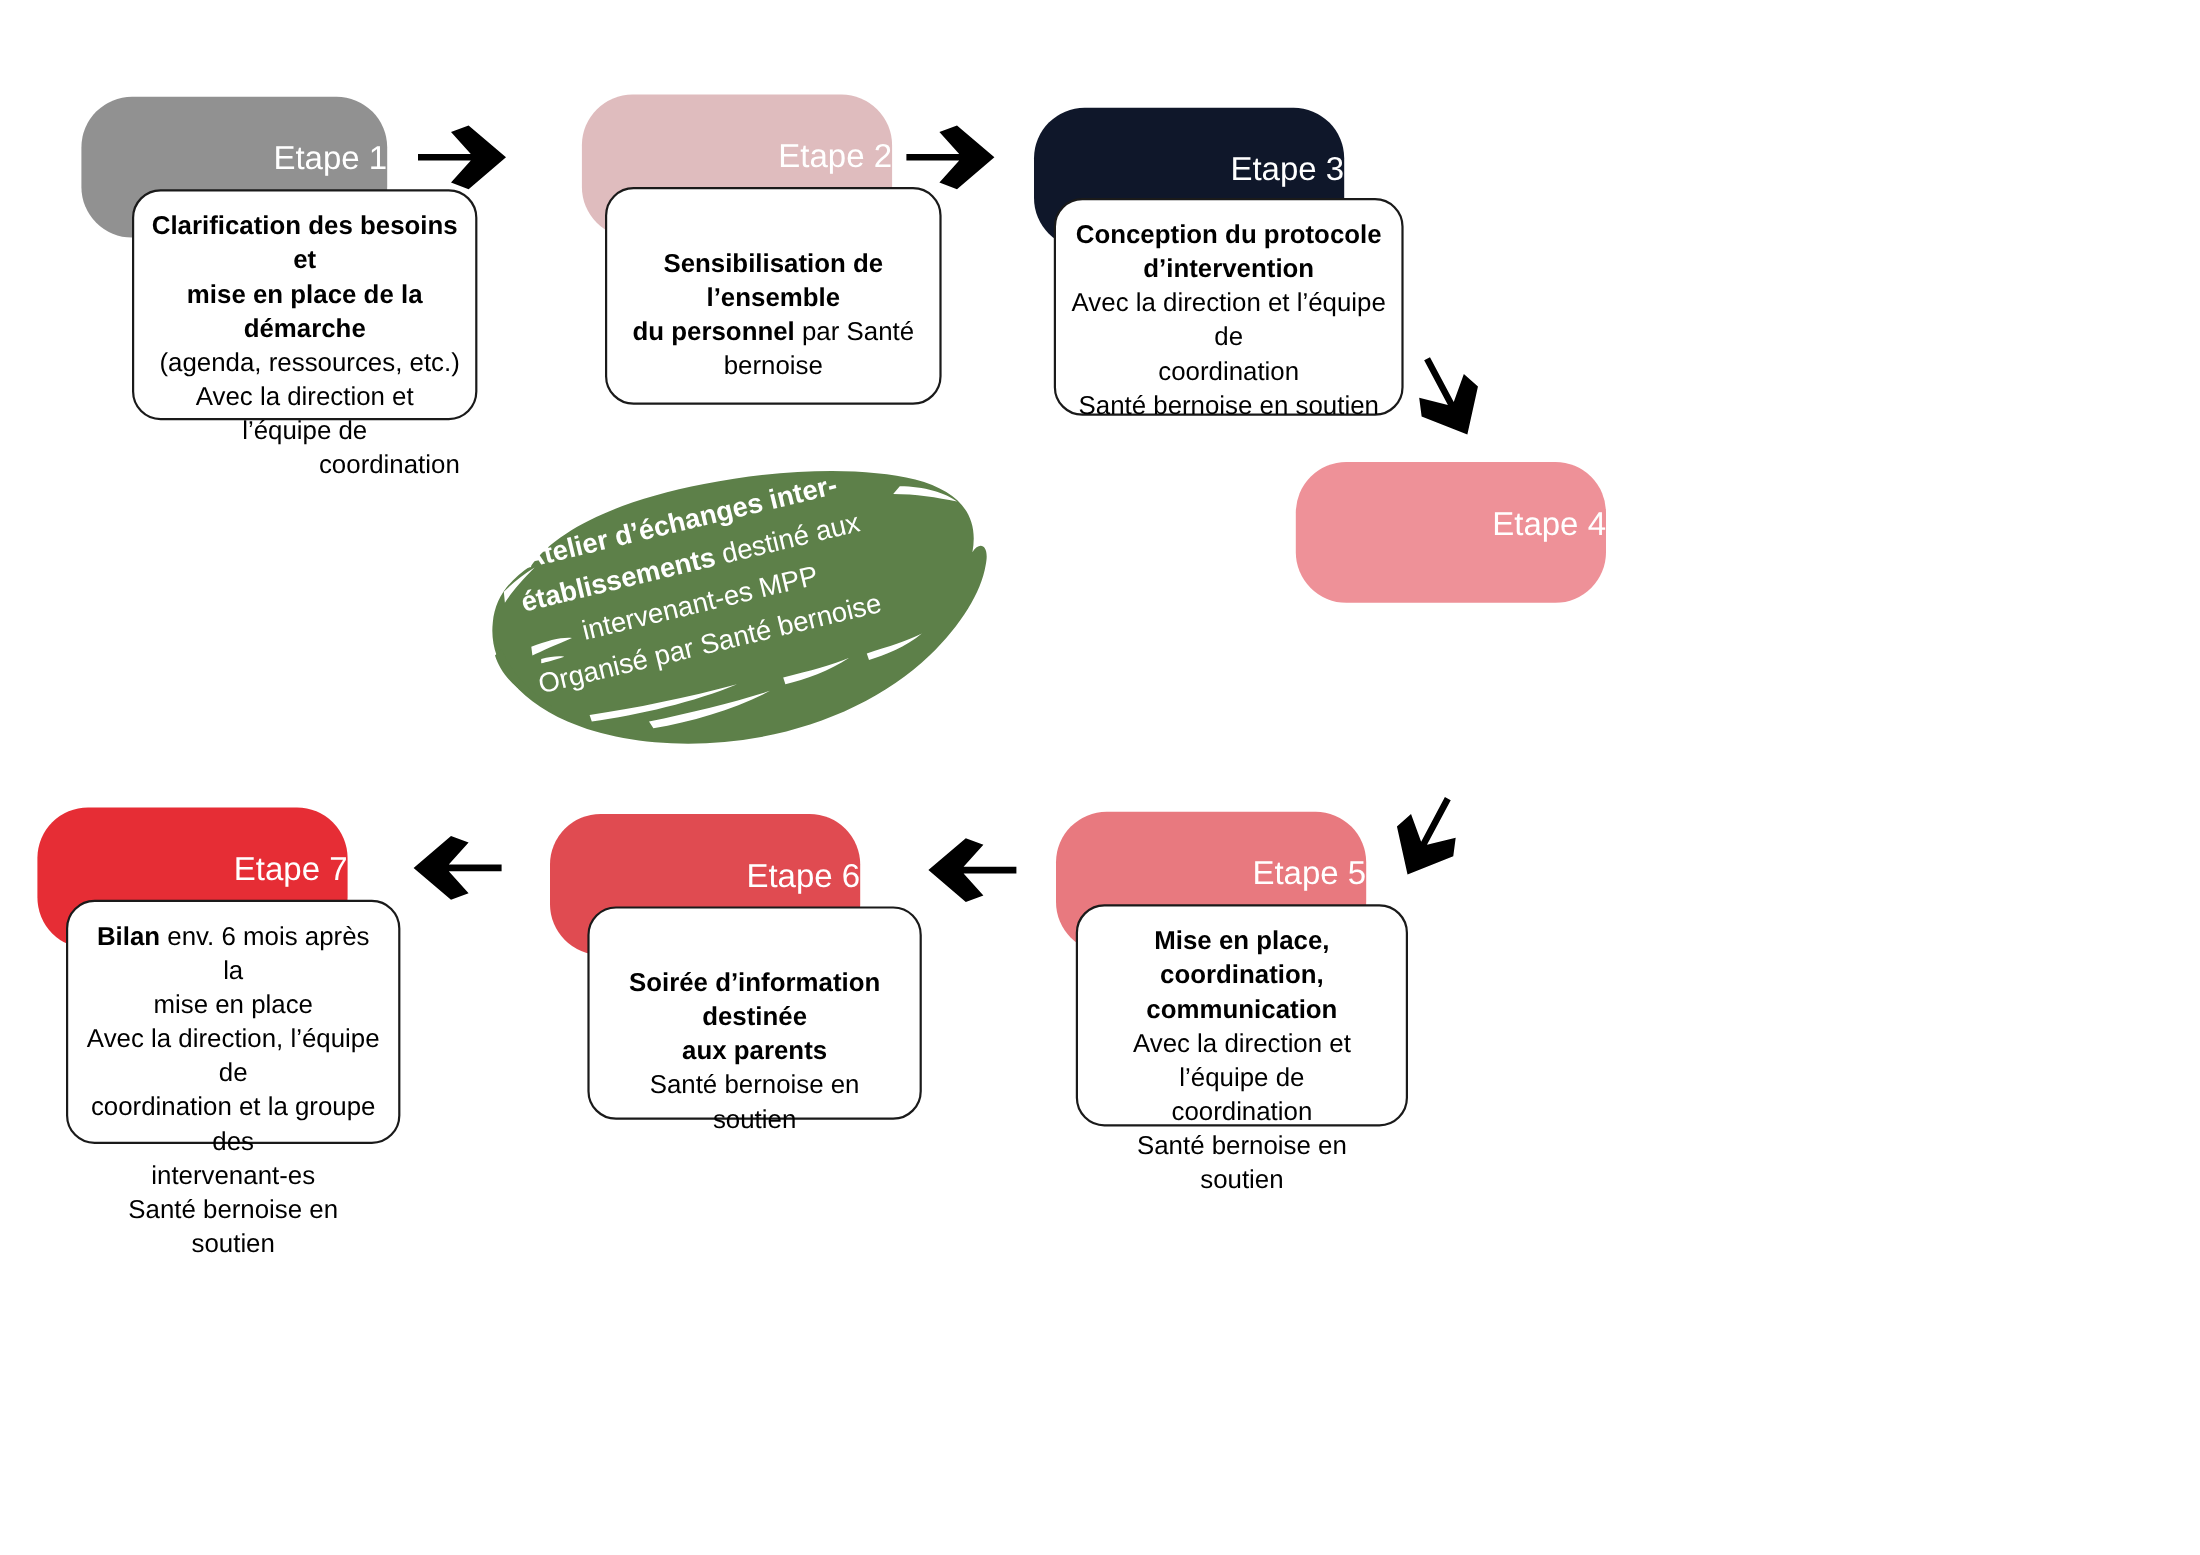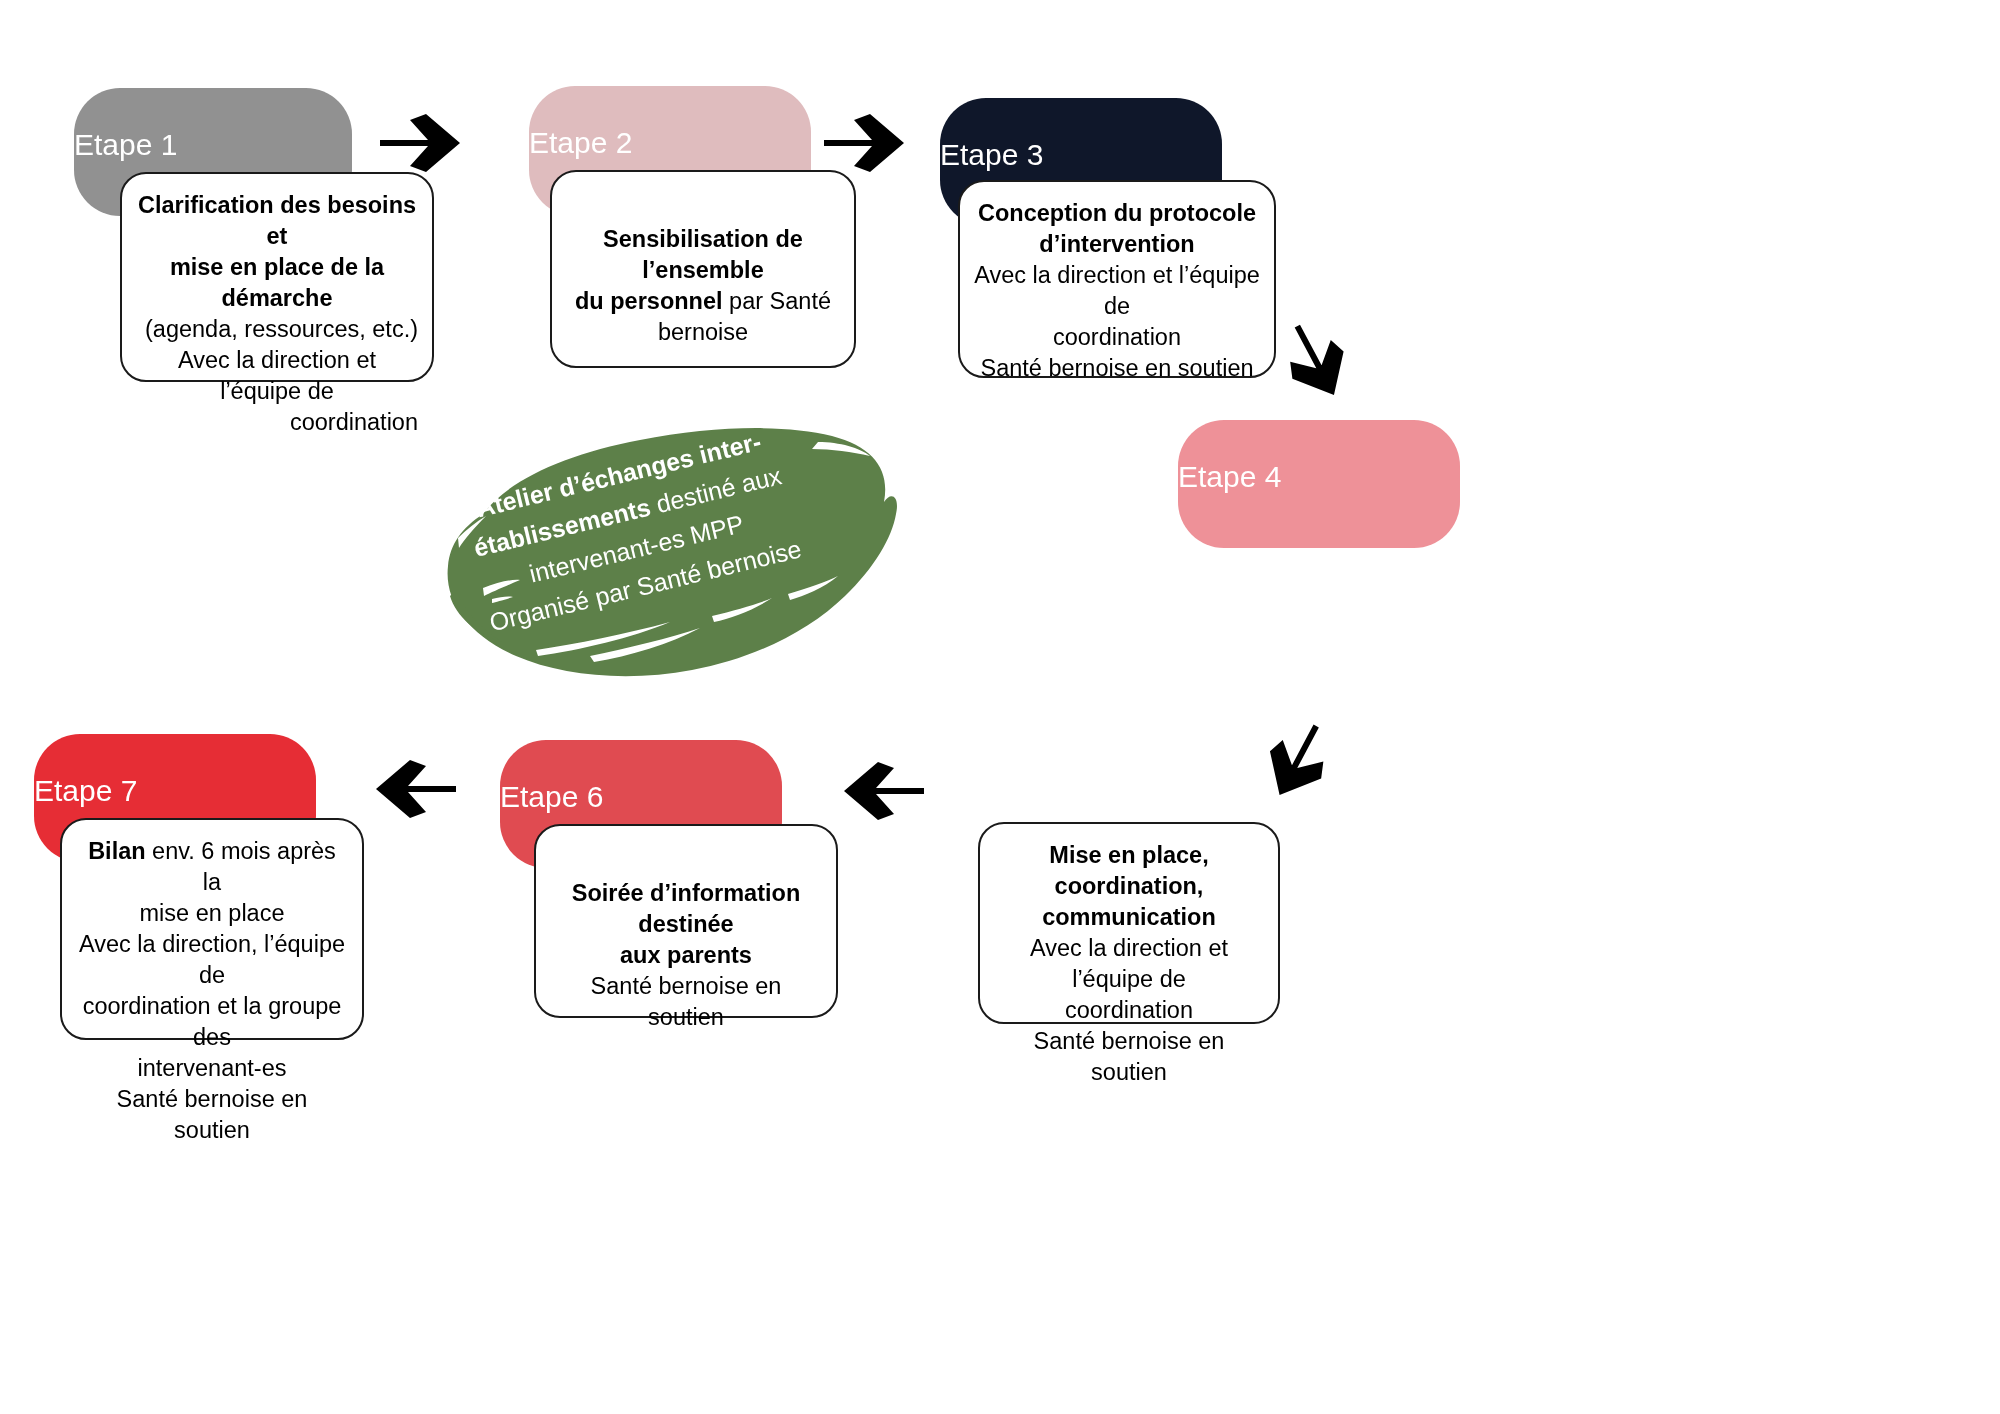--- a/index.html
+++ b/index.html
@@ -11,21 +11,21 @@
     overflow:hidden;
   }
   .stage{position:absolute;left:0;top:0;width:2000px;height:1414px;}
 
   
   .pill{
     position:absolute;
     border-radius:46px;
     display:flex;
     align-items:flex-start;
-    justify-content:flex-start;
+    justify-content:flex-end;
     box-sizing:border-box;
   }
   .pill-label{
     color:#ffffff;
     font-size:30px;
     line-height:1;
     font-weight:400;
     white-space:nowrap;
     pointer-events:none;
   }
@@ -140,20 +140,23 @@
   </div>
 
   <div class="arrow" style="left:1256px;top:714px;">
     <svg width="76" height="82" viewBox="0 0 76 82">
       <g transform="rotate(118 38 41)">
         <path d="M2 32 L48 32 L30 12 L46 6 L80 35 L46 64 L30 58 L48 38 L2 38 Z" fill="#000000"></path>
       </g>
     </svg>
   </div>
 
+  <div class="pill" style="left:960px;top:738px;width:282px;height:128px;background:#e8797f;padding-top:42px;">
+    <span class="pill-label">Etape 5</span>
+  </div>
   <div class="card" style="left:978px;top:822px;width:302px;height:202px;">
     <p class="b">Mise en place, coordination,</p>
     <p class="b">communication</p>
     <p>Avec la direction et l’équipe de</p>
     <p>coordination</p>
     <p>Santé bernoise en soutien</p>
   </div>
 
   <div class="arrow" style="left:840px;top:760px;">
     <svg width="86" height="62" viewBox="0 0 86 62">

